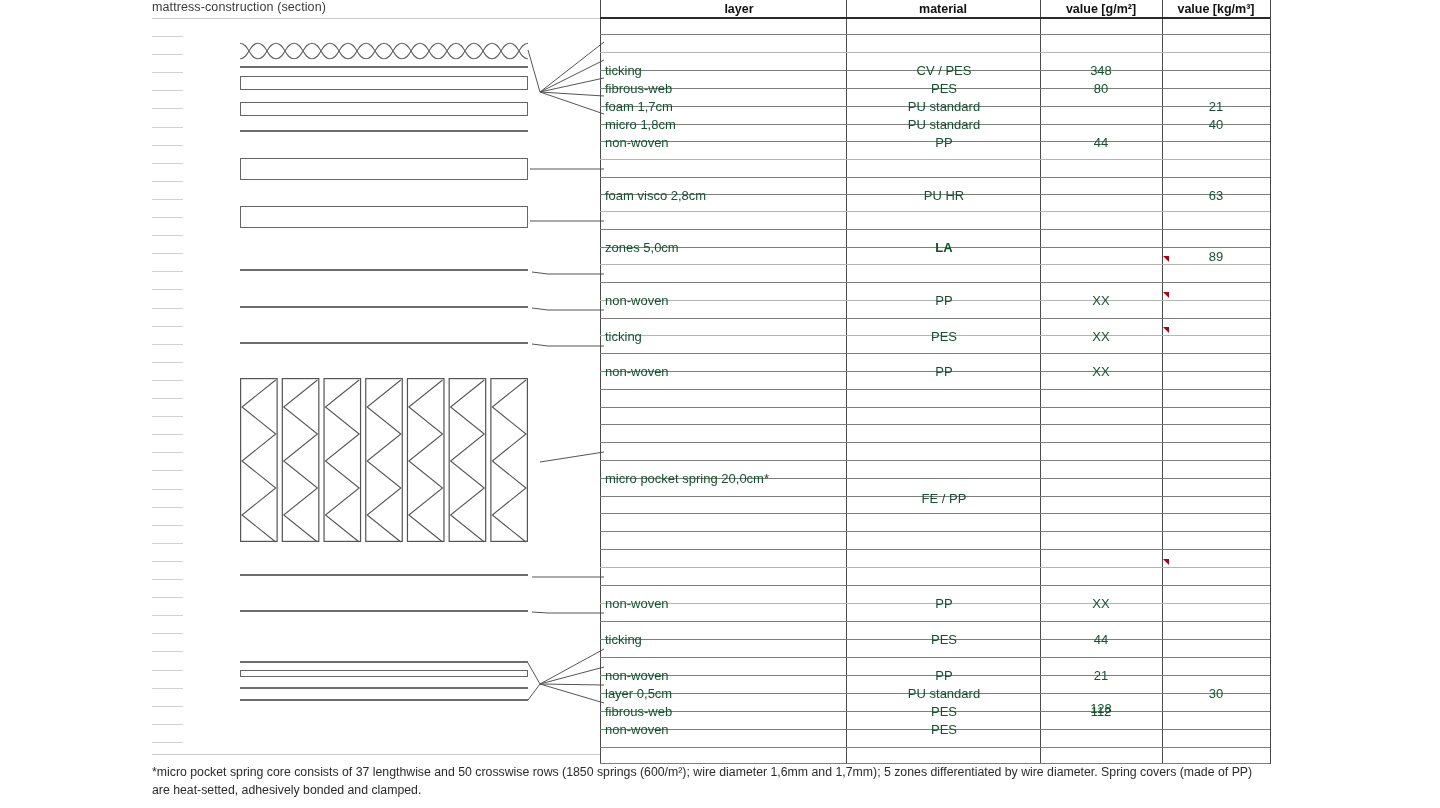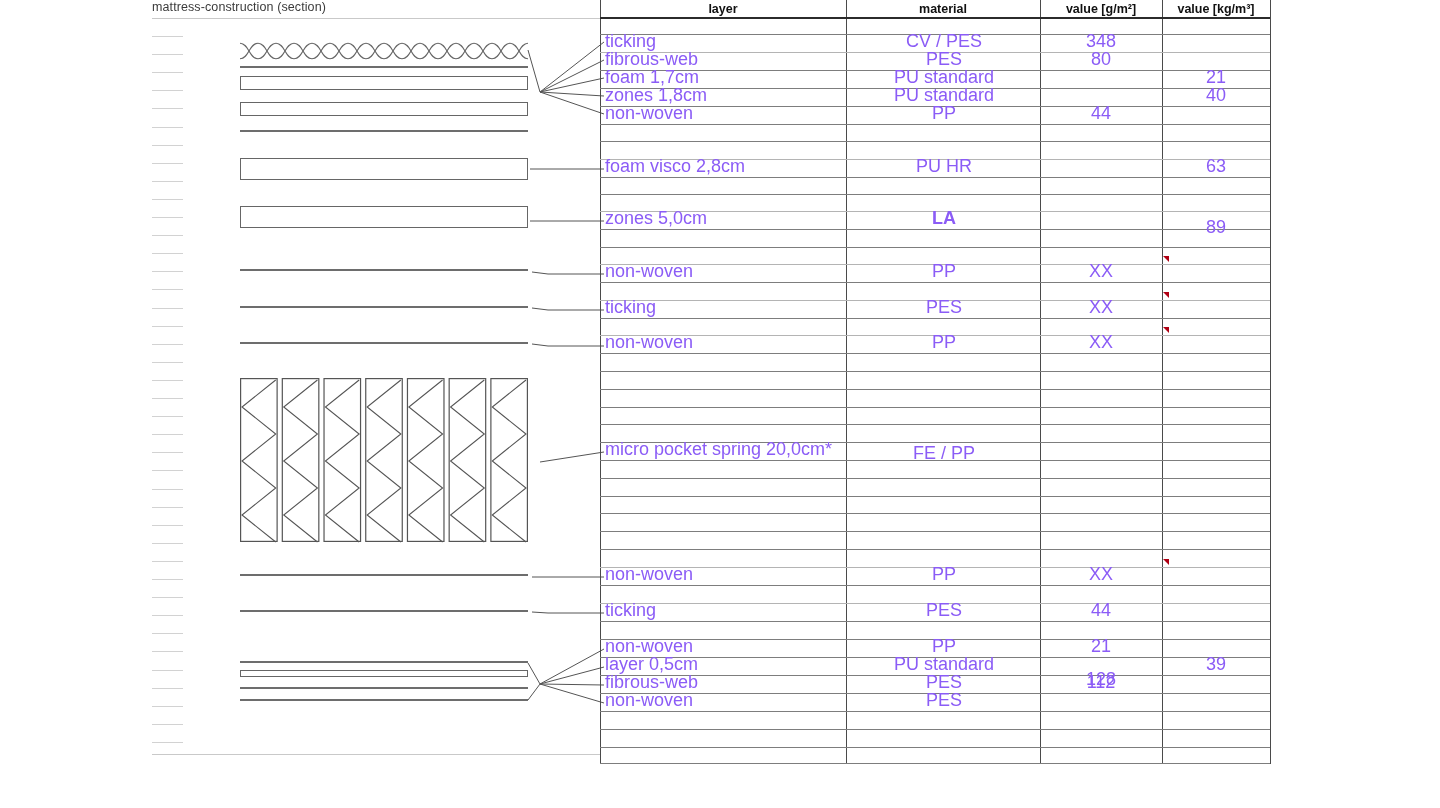--- a/index.html
+++ b/index.html
@@ -75,24 +75,25 @@
   .row-rule {
     position: absolute;
     left: 0; width: 670px; height: 1px;
     background: #7d7d7d;
   }
   .row-rule.light { background: #b4b4b4; }
   .row-rule.header { height: 1.5px; background: #2b2b2b; }
 
   .cell {
     position: absolute;
-    font-size: 18px;
-    color: #8b5cf6;
+    font-size: 13px;
+    color: #14532d;
     white-space: nowrap;
     line-height: 1;
+    margin-top: 32px;
   }
   .cell.layer   { left: 5px;   text-align: left; }
   .cell.material{ left: 248px; width: 192px; text-align: center; }
   .cell.gsm     { left: 440px; width: 122px; text-align: center; }
   .cell.kgm     { left: 562px; width: 108px; text-align: center; }
 
   .hdr {
     position: absolute;
     top: 2px;
     font-size: 12.5px;
@@ -251,21 +252,21 @@
       <path d="M540,684 L604,667"></path>
       <path d="M540,684 L604,685"></path>
       <path d="M540,684 L604,703"></path>
       <path d="M528,663 L540,684"></path>
       <path d="M528,700 L540,684"></path>
     </g>
   </svg>
 
   <div id="table-wrap">
 
-    <div class="hdr" style="left:0px;   width:246px;">layer</div>
+    <div class="hdr" style="left:16px;   width:246px;">layer</div>
     <div class="hdr" style="left:246px; width:194px;">material</div>
     <div class="hdr" style="left:440px; width:122px;">value [g/m²]</div>
     <div class="hdr" style="left:562px; width:108px;">value [kg/m³]</div>
 
   <div class="col-rule" style="left: 0px;"></div>
       <div class="col-rule" style="left: 246px;"></div>
       <div class="col-rule" style="left: 440px;"></div>
       <div class="col-rule" style="left: 562px;"></div>
       <div class="col-rule" style="left: 670px;"></div>
       <div class="row-rule header" style="top: 17px;"></div>
@@ -313,21 +314,21 @@
       <div class="row-rule" style="top: 763px;"></div>
       <div class="cell layer" style="top: 32px;">ticking</div>
       <div class="cell material" style="top: 32px;">CV / PES</div>
       <div class="cell gsm" style="top: 32px;">348</div>
       <div class="cell layer" style="top: 50px;">fibrous-web</div>
       <div class="cell material" style="top: 50px;">PES</div>
       <div class="cell gsm" style="top: 50px;">80</div>
       <div class="cell layer" style="top: 68px;">foam 1,7cm</div>
       <div class="cell material" style="top: 68px;">PU standard</div>
       <div class="cell kgm" style="top: 68px;">21</div>
-      <div class="cell layer" style="top: 86px;">zones 1,8cm</div>
+      <div class="cell layer" style="top: 86px;">micro 1,8cm</div>
       <div class="cell material" style="top: 86px;">PU standard</div>
       <div class="cell kgm" style="top: 86px;">40</div>
       <div class="cell layer" style="top: 104px;">non-woven</div>
       <div class="cell material" style="top: 104px;">PP</div>
       <div class="cell gsm" style="top: 104px;">44</div>
       <div class="cell layer" style="top: 157px;">foam visco 2,8cm</div>
       <div class="cell material" style="top: 157px;">PU HR</div>
       <div class="cell kgm" style="top: 157px;">63</div>
       <div class="cell layer" style="top: 209px;">zones 5,0cm</div>
       <div class="cell material" style="top: 209px; font-weight: bold;">LA</div>
@@ -338,36 +339,37 @@
       <div class="comment-marker" style="left: 563px; top: 256px;"></div>
       <div class="cell layer" style="top: 298px;">ticking</div>
       <div class="cell material" style="top: 298px;">PES</div>
       <div class="cell gsm" style="top: 298px;">XX</div>
       <div class="comment-marker" style="left: 563px; top: 292px;"></div>
       <div class="cell layer" style="top: 333px;">non-woven</div>
       <div class="cell material" style="top: 333px;">PP</div>
       <div class="cell gsm" style="top: 333px;">XX</div>
       <div class="comment-marker" style="left: 563px; top: 327px;"></div>
       <div class="cell layer" style="top: 440px;">micro pocket spring 20,0cm*</div>
-      <div class="cell material" style="top: 444px;">FE / PP</div>
+      <div class="cell material" style="top: 460px;">FE / PP</div>
       <div class="cell layer" style="top: 565px;">non-woven</div>
       <div class="cell material" style="top: 565px;">PP</div>
       <div class="cell gsm" style="top: 565px;">XX</div>
       <div class="comment-marker" style="left: 563px; top: 559px;"></div>
       <div class="cell layer" style="top: 601px;">ticking</div>
       <div class="cell material" style="top: 601px;">PES</div>
       <div class="cell gsm" style="top: 601px;">44</div>
       <div class="cell layer" style="top: 637px;">non-woven</div>
       <div class="cell material" style="top: 637px;">PP</div>
       <div class="cell gsm" style="top: 637px;">21</div>
       <div class="cell layer" style="top: 655px;">layer 0,5cm</div>
       <div class="cell material" style="top: 655px;">PU standard</div>
-      <div class="cell kgm" style="top: 655px;">39</div>
+      <div class="cell kgm" style="top: 655px;">30</div>
       <div class="cell layer" style="top: 673px;">fibrous-web</div>
       <div class="cell material" style="top: 673px;">PES</div>
       <div class="cell gsm" style="top: 673px;">112</div>
       <div class="cell layer" style="top: 691px;">non-woven</div>
       <div class="cell material" style="top: 691px;">PES</div>
       <div class="cell gsm" style="top: 670px;">128</div>
     </div>
 
+  <div id="footnote">*micro pocket spring core consists of 37 lengthwise and 50 crosswise rows (1850 springs (600/m²); wire diameter 1,6mm and 1,7mm); 5 zones differentiated by wire diameter. Spring covers (made of PP) are heat-setted, adhesively bonded and clamped.</div>
 
 </div>
 
 </body></html>

